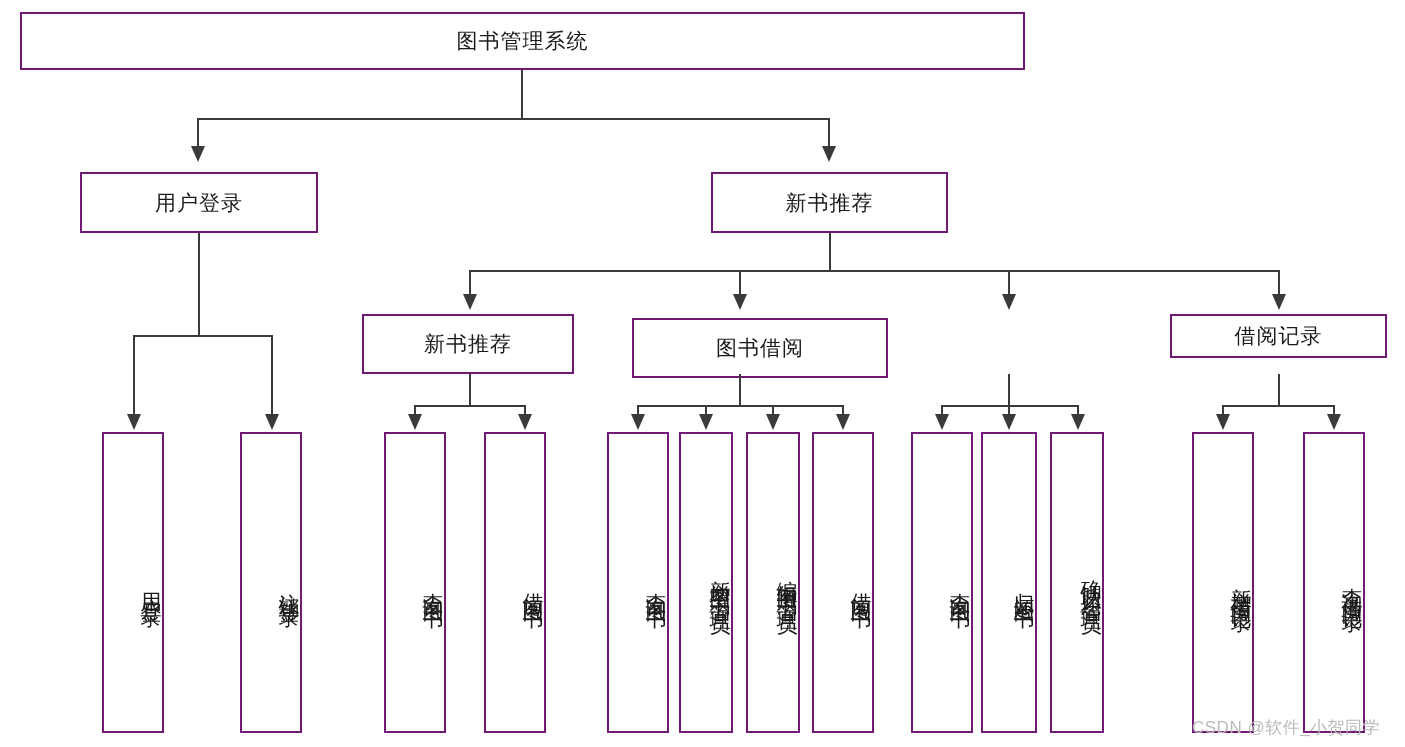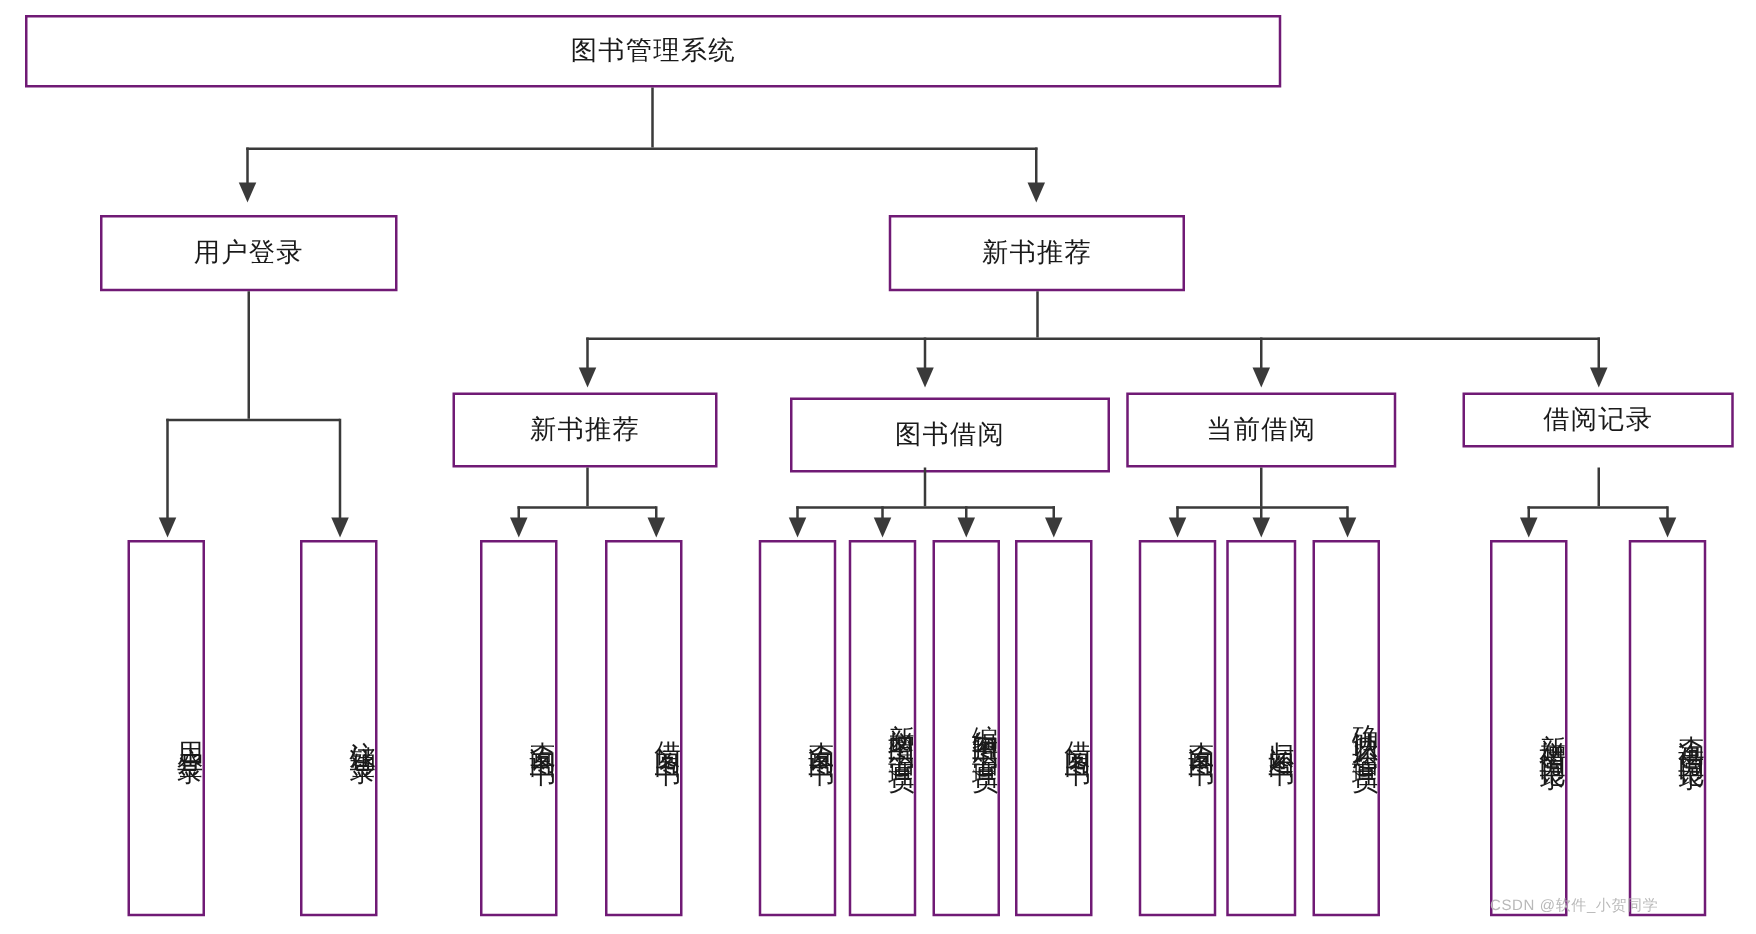--- a/index.html
+++ b/index.html
@@ -57,21 +57,21 @@
   .arrow{
     position:absolute;
     width:0;height:0;
     border-left:7px solid transparent;
     border-right:7px solid transparent;
     border-top:16px solid #3a3a3a;
   }
   
   #watermark{
     position:absolute;
-    font-size:12px;
+    font-size:17px;
     color:#b9b9b9;
     white-space:nowrap;
     letter-spacing:0.5px;
   }
 </style>
 </head>
 <body>
 
 <div id="canvas">
 
@@ -122,23 +122,20 @@
   <div class="arrow" style="left:1002px; top:294px;"></div>
 
   <div class="ln v" style="left:1278px; top:270px; height:26px;"></div>
   <div class="arrow" style="left:1272px; top:294px;"></div>
 
   <div class="node h" style="left:362px; top:314px; width:212px; height:60px;">
     <span>新书推荐</span>
   </div>
   <div class="node h" style="left:632px; top:318px; width:256px; height:60px;">
     <span>图书借阅</span>
-  </div>
-  <div class="node h" style="left:901px; top:314px; width:216px; height:60px;">
-    <span>当前借阅</span>
   </div>
   <div class="node h" style="left:1170px; top:314px; width:217px; height:44px;">
     <span>借阅记录</span>
   </div>
 
   <div class="ln v" style="left:469px; top:374px; height:31px;"></div>
   <div class="ln h" style="left:414px; top:405px; width:111px;"></div>
   <div class="ln v" style="left:414px; top:405px; height:11px;"></div>
   <div class="arrow" style="left:408px; top:414px;"></div>
   <div class="ln v" style="left:524px; top:405px; height:11px;"></div>

